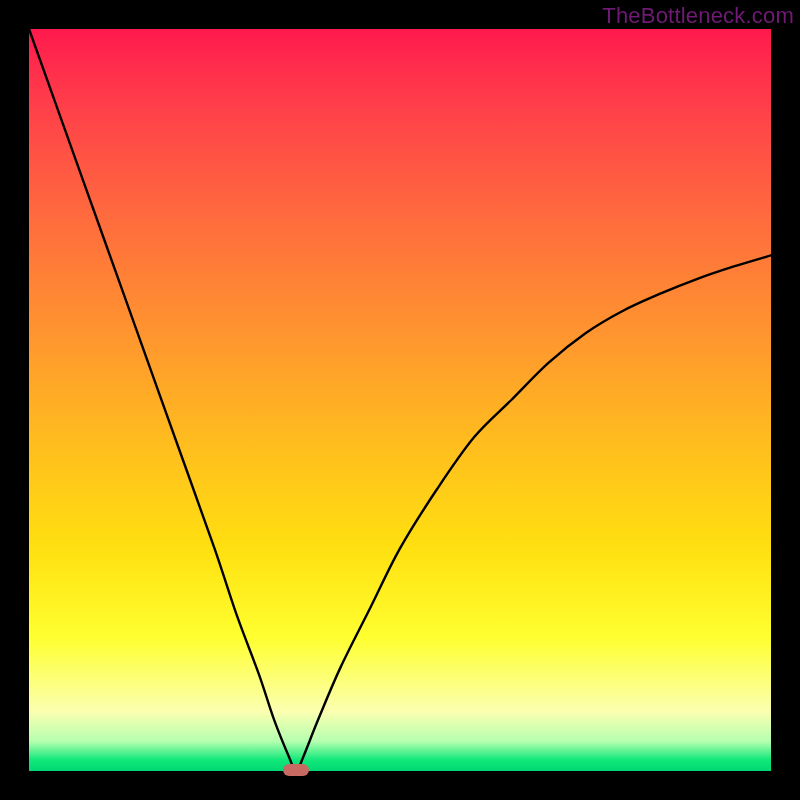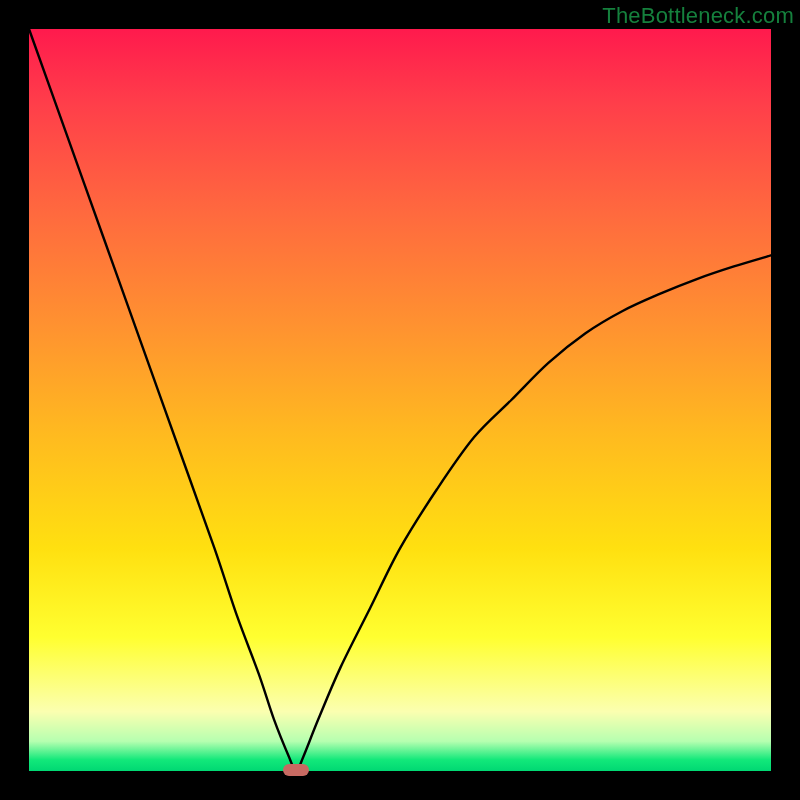--- a/index.html
+++ b/index.html
@@ -38,21 +38,21 @@
       #fbffb0 92%,
       #b6ffb0 96%,
       #12e87a 98.5%,
       #00d873 100%
     );
   }
   .watermark {
     position: absolute;
     top: 3px;
     right: 6px;
-    color: #15803d;
+    color: #701a75;
     font-size: 22px;
     letter-spacing: 0.2px;
     user-select: none;
   }
   svg.curve-layer {
     position: absolute;
     left: 0;
     top: 0;
     width: 742px;
     height: 742px;

